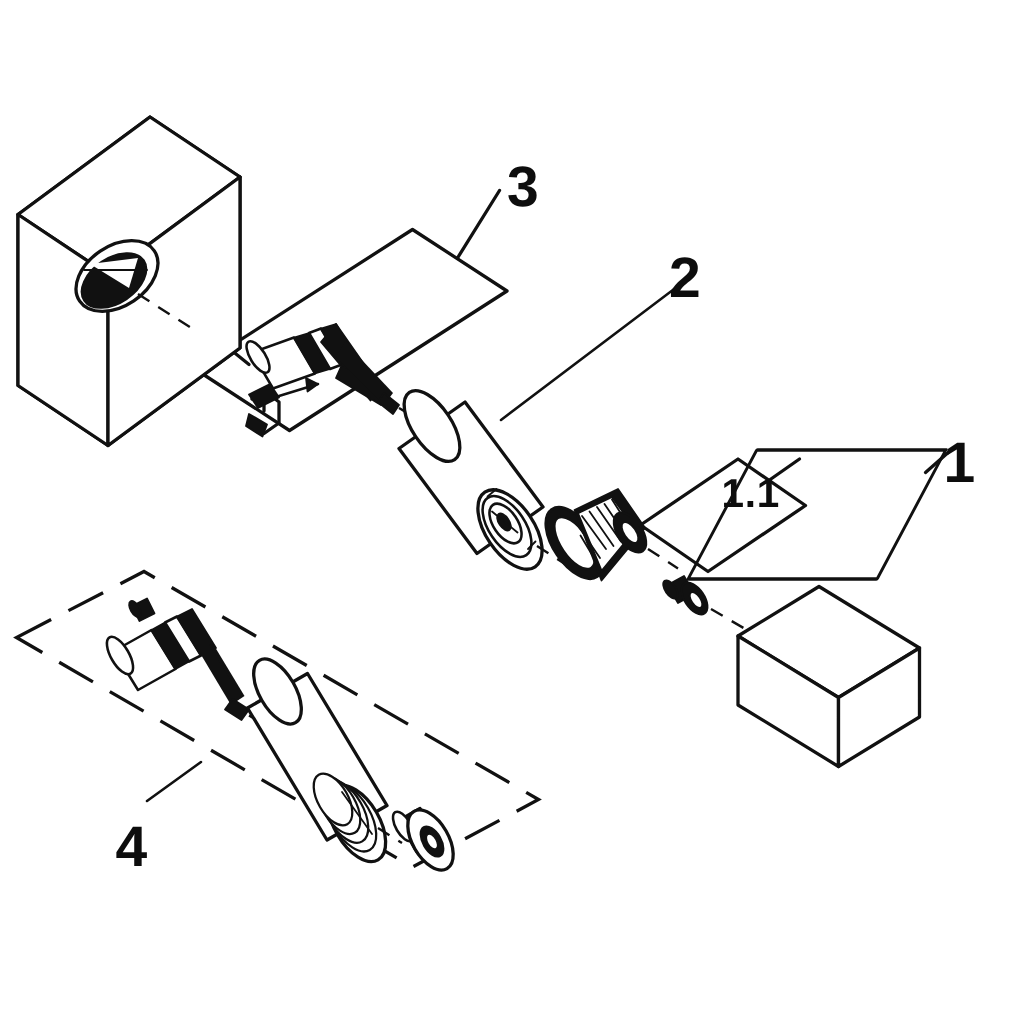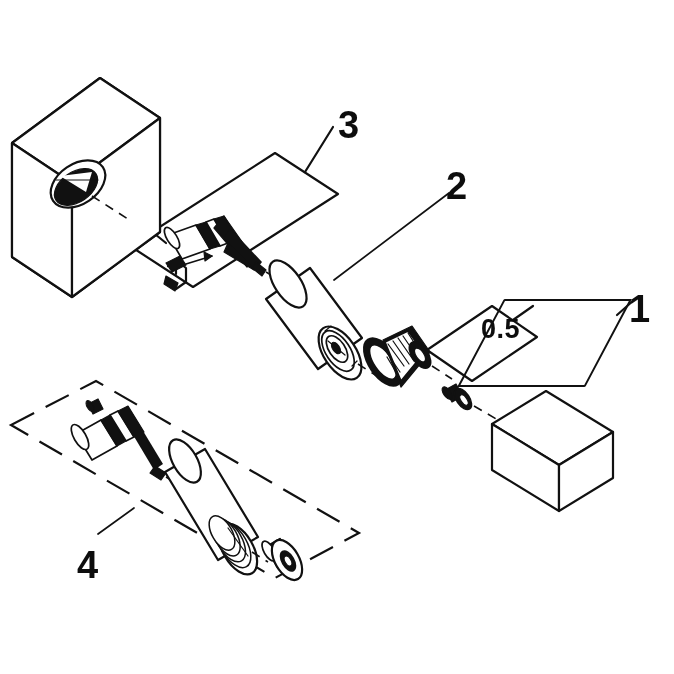--- a/index.html
+++ b/index.html
@@ -245,17 +245,17 @@
     </g>
 
   </svg>
 
   <div class="callout big" style="left:338px; top:106px;">3</div>
 
   <div class="callout big" style="left:446px; top:167px;">2</div>
 
   <div class="callout big" style="left:629px; top:290px;">1</div>
 
-  <div class="callout sub" style="left:481px; top:316px;">0.5</div>
+  <div class="callout sub" style="left:481px; top:316px;">1.1</div>
 
   <div class="callout big" style="left:77px; top:546px;">4</div>
 
 </div>
 
 </body></html>

